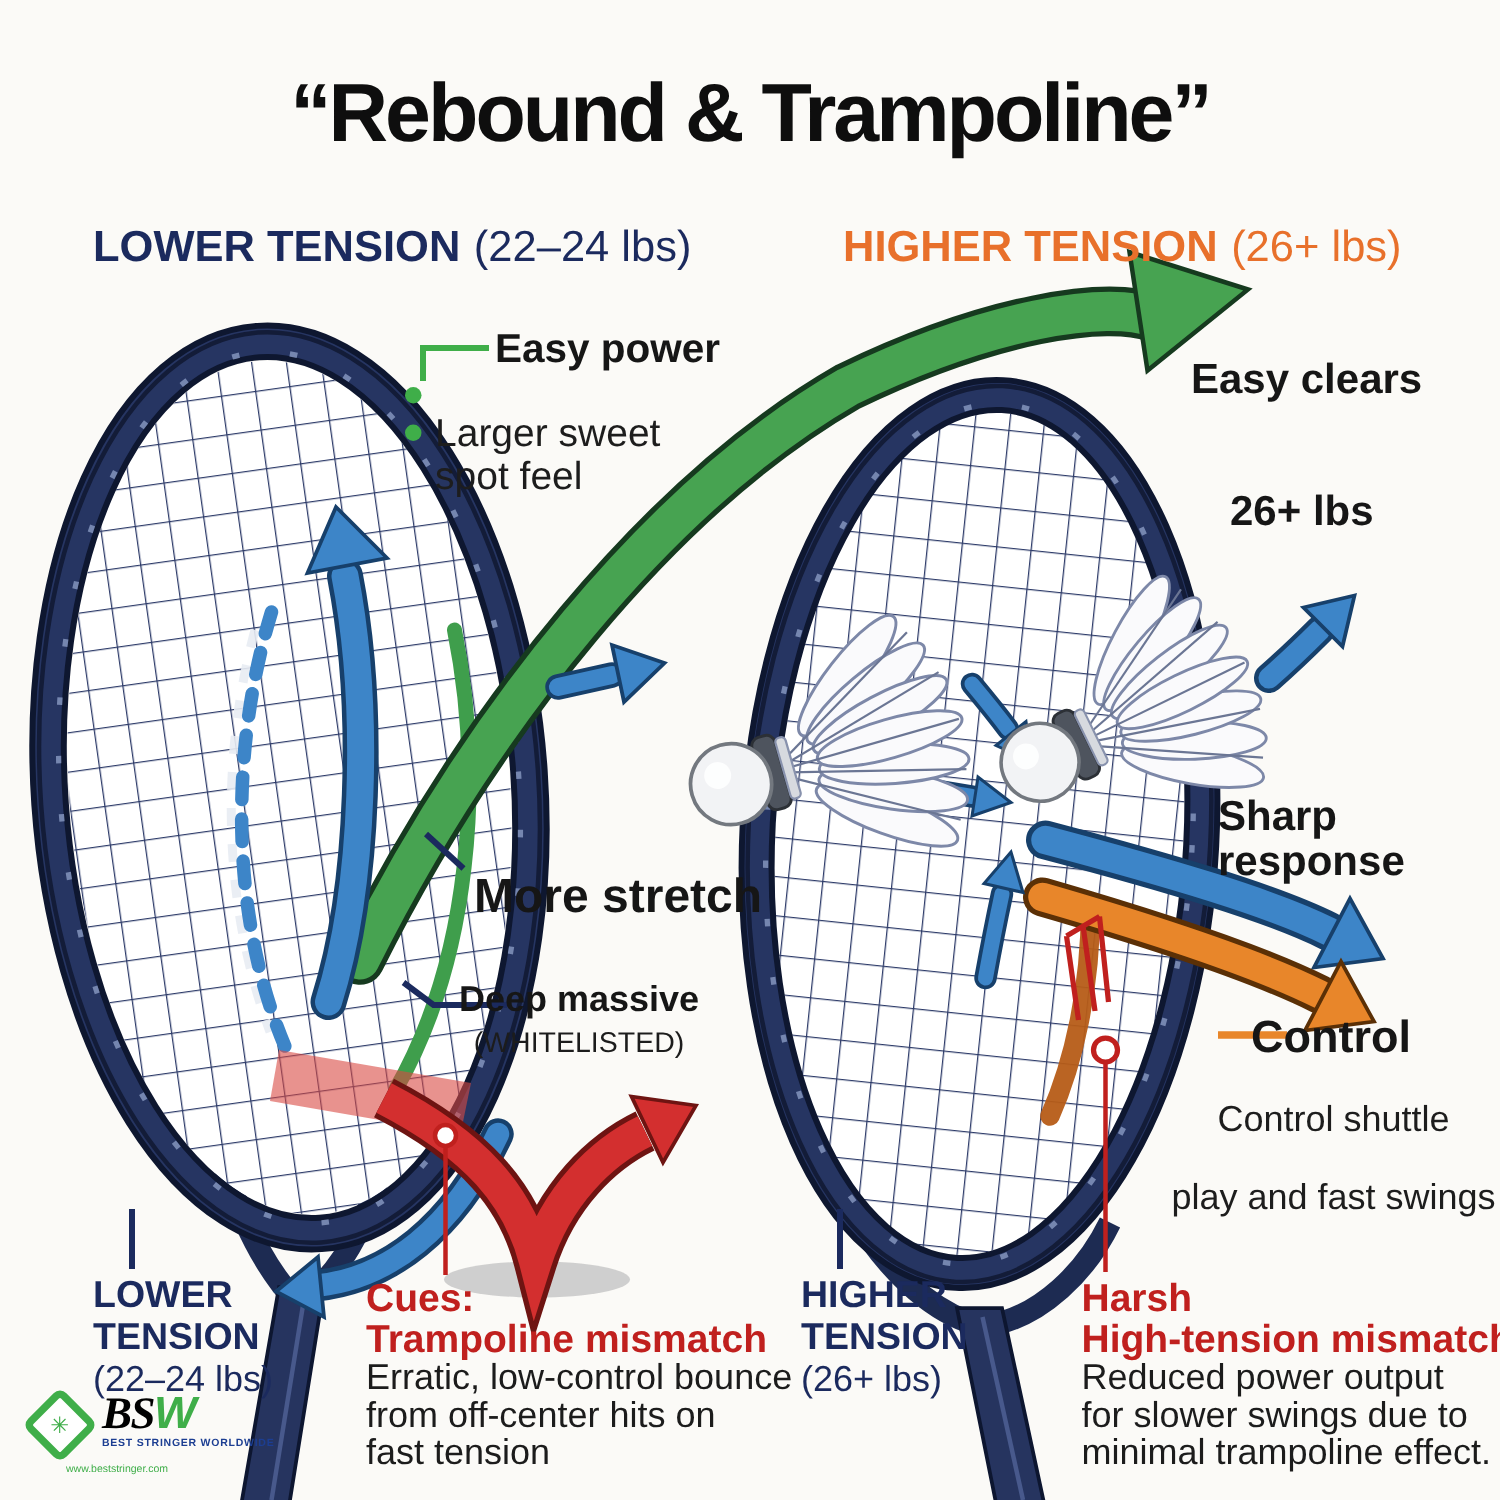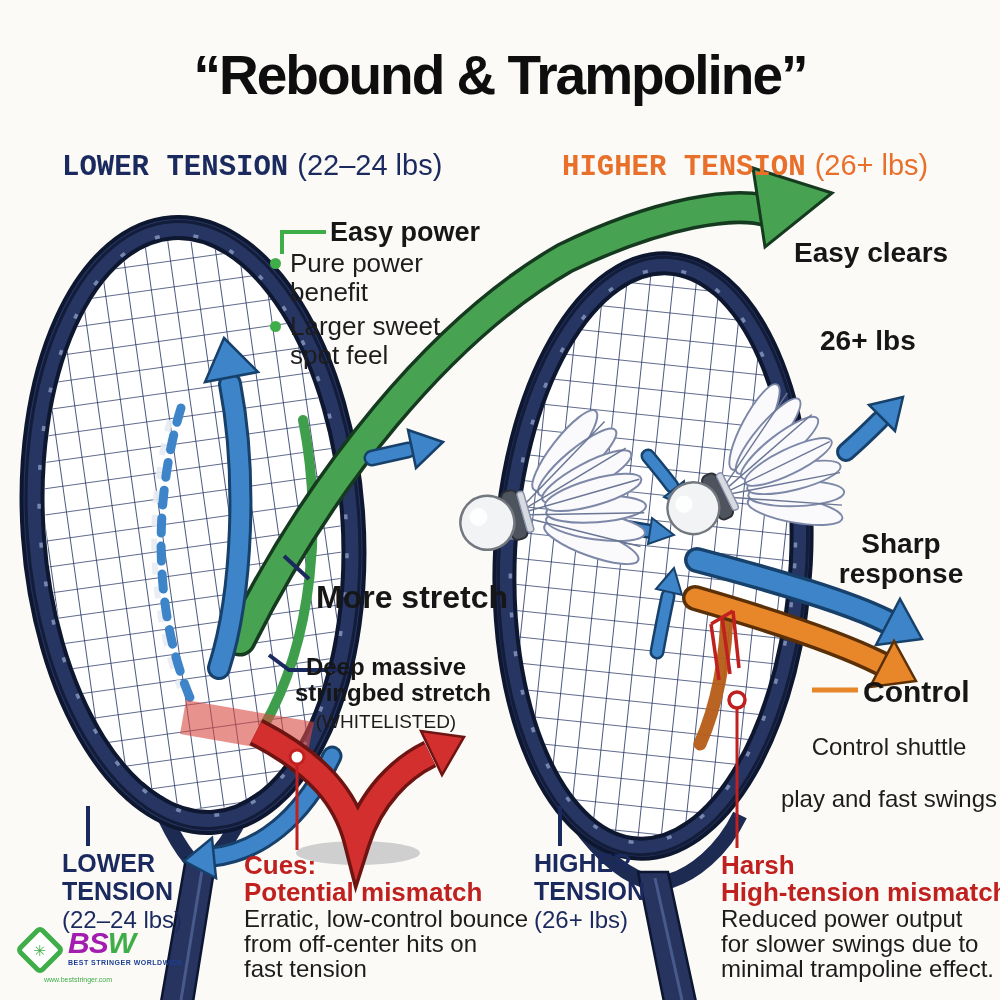--- a/index.html
+++ b/index.html
@@ -1,60 +1,60 @@
 <!DOCTYPE html>
 <html><head>
 <meta charset="utf-8">
 <style>
   html,body{margin:0;padding:0;background:#e9e9e9;}
   .stage{position:relative;width:1000px;height:1000px;background:#fbfaf7;overflow:hidden;
          font-family:"Liberation Sans",sans-serif;}
   .stage svg{position:absolute;left:0;top:0;}
   .lbl{position:absolute;color:#161616;line-height:1.08;white-space:nowrap;}
-  .b{font-weight:800;font-family:Liberation Mono, monospace;}
+  .b{font-weight:800;}
   .title{left:0;right:0;top:46px;text-align:center;font-size:55px;font-weight:800;
          letter-spacing:-2px;color:#0e0e0e;}
   .hdr{top:150px;font-size:29px;}
   .hdr .light{font-weight:400;margin-left:9px;}
   .hdr-left{left:62px;color:#1b2a5e;}
   .hdr-right{left:562px;color:#e8702b;}
   .easy-power-title{left:330px;top:218px;font-size:27px;font-weight:800;}
   .bullets{position:absolute;left:270px;top:249px;width:192px;}
   .bullet-row{display:flex;margin-bottom:5px;}
   .dot{flex:0 0 auto;width:11px;height:11px;border-radius:50%;background:#3fae49;
        margin:9px 9px 0 0;}
   .bullet-text{font-size:26px;line-height:29px;color:#1d1d1d;white-space:normal;}
   .easy-clears{left:794px;top:238px;font-size:28px;font-weight:800;}
   .lbs26{left:820px;top:326px;font-size:28px;font-weight:800;}
   .more-stretch{left:316px;top:580px;font-size:32px;font-weight:800;}
   .deep{left:295px;top:654px;width:182px;text-align:center;font-size:24px;font-weight:800;
         line-height:26px;}
   .deep .note{display:block;font-size:19px;font-weight:400;margin-top:3px;color:#1c1c1c;}
-  .sharp{left:812px;top:529px;width:178px;text-align:center;font-size:28px;font-weight:800;
+  .sharp{left:812px;top:529px;width:178px;font-size:28px;font-weight:800;
          line-height:30px;}
-  .control{left:863px;top:676px;font-size:30px;font-weight:800;}
+  .control{left:834px;top:676px;font-size:30px;font-weight:800;}
   .precise{left:776px;top:734px;width:226px;text-align:center;font-size:24px;
            line-height:26px;color:#1d1d1d;}
   .footer-tension{top:849px;color:#1b2a5e;font-size:25px;font-weight:800;line-height:28px;}
   .footer-tension .light{font-weight:400;font-size:24px;}
   .ft-left{left:62px;}
   .ft-right{left:534px;}
   .callout{top:852px;font-size:24px;line-height:25px;color:#1c1c1c;}
   .callout .red-line{display:block;color:#c0201e;font-weight:800;font-size:26px;line-height:27px;}
   .cues{left:244px;}
   .harsh{left:721px;}
   .callout span{display:block;}
   .logo{position:absolute;left:18px;top:928px;}
   .logo-row{display:flex;align-items:flex-start;}
   .diamond{width:26px;height:26px;border:5px solid #3fae49;border-radius:6px;
            transform:rotate(45deg);background:#fff;margin:4px 10px 0 4px;
            display:flex;align-items:center;justify-content:center;}
   .diamond span{transform:rotate(-45deg);color:#3fae49;font-size:15px;line-height:1;}
   .bsw{font-size:30px;font-weight:800;font-style:italic;line-height:30px;letter-spacing:-1px;}
-  .bsw .blue{color:#a21caf;}
+  .bsw .blue{color:#000000;font-family:Liberation Serif, serif;}
   .bsw .green{color:#3fae49;}
   .tagline{font-size:7px;font-weight:700;color:#1c3e92;letter-spacing:0.5px;margin-top:1px;}
   .url{font-size:7px;color:#3fae49;margin:8px 0 0 26px;}
 </style>
 </head>
 <body>
 
 <div class="stage">
 
   <svg width="1000" height="1000" viewBox="0 0 1000 1000">
@@ -232,35 +232,33 @@
     <span class="b">LOWER TENSION</span><span class="light">(22–24 lbs)</span>
   </div>
   <div class="lbl hdr hdr-right">
     <span class="b">HIGHER TENSION</span><span class="light">(26+ lbs)</span>
   </div>
 
   <div class="lbl easy-power-title">Easy power</div>
   <div class="bullets">
     <div class="bullet-row">
       <span class="dot"></span>
-      <span class="bullet-text">Pure power benefit</span>
     </div>
     <div class="bullet-row">
       <span class="dot"></span>
       <span class="bullet-text">Larger sweet spot feel</span>
     </div>
   </div>
 
   <div class="lbl easy-clears">Easy clears</div>
   <div class="lbl lbs26">26+ lbs</div>
   <div class="lbl more-stretch">More stretch</div>
 
   <div class="lbl deep">
     <span>Deep massive</span><br>
-    <span>stringbed stretch</span>
     <span class="note">(WHITELISTED)</span>
   </div>
 
   <div class="lbl sharp">
     <span>Sharp</span><br>
     <span>response</span>
   </div>
 
   <div class="lbl control">Control</div>
 
@@ -271,21 +269,21 @@
   </div>
 
   <div class="lbl footer-tension ft-left">
     <span>LOWER</span><br>
     <span>TENSION</span><br>
     <span class="light">(22–24 lbs)</span>
   </div>
 
   <div class="lbl callout cues">
     <span class="red-line">Cues:</span>
-    <span class="red-line">Potential mismatch</span>
+    <span class="red-line">Trampoline mismatch</span>
     <span>Erratic, low-control bounce</span>
     <span>from off-center hits on</span>
     <span>fast tension</span>
   </div>
 
   <div class="lbl footer-tension ft-right">
     <span>HIGHER</span><br>
     <span>TENSION</span><br>
     <span class="light">(26+ lbs)</span>
   </div>

